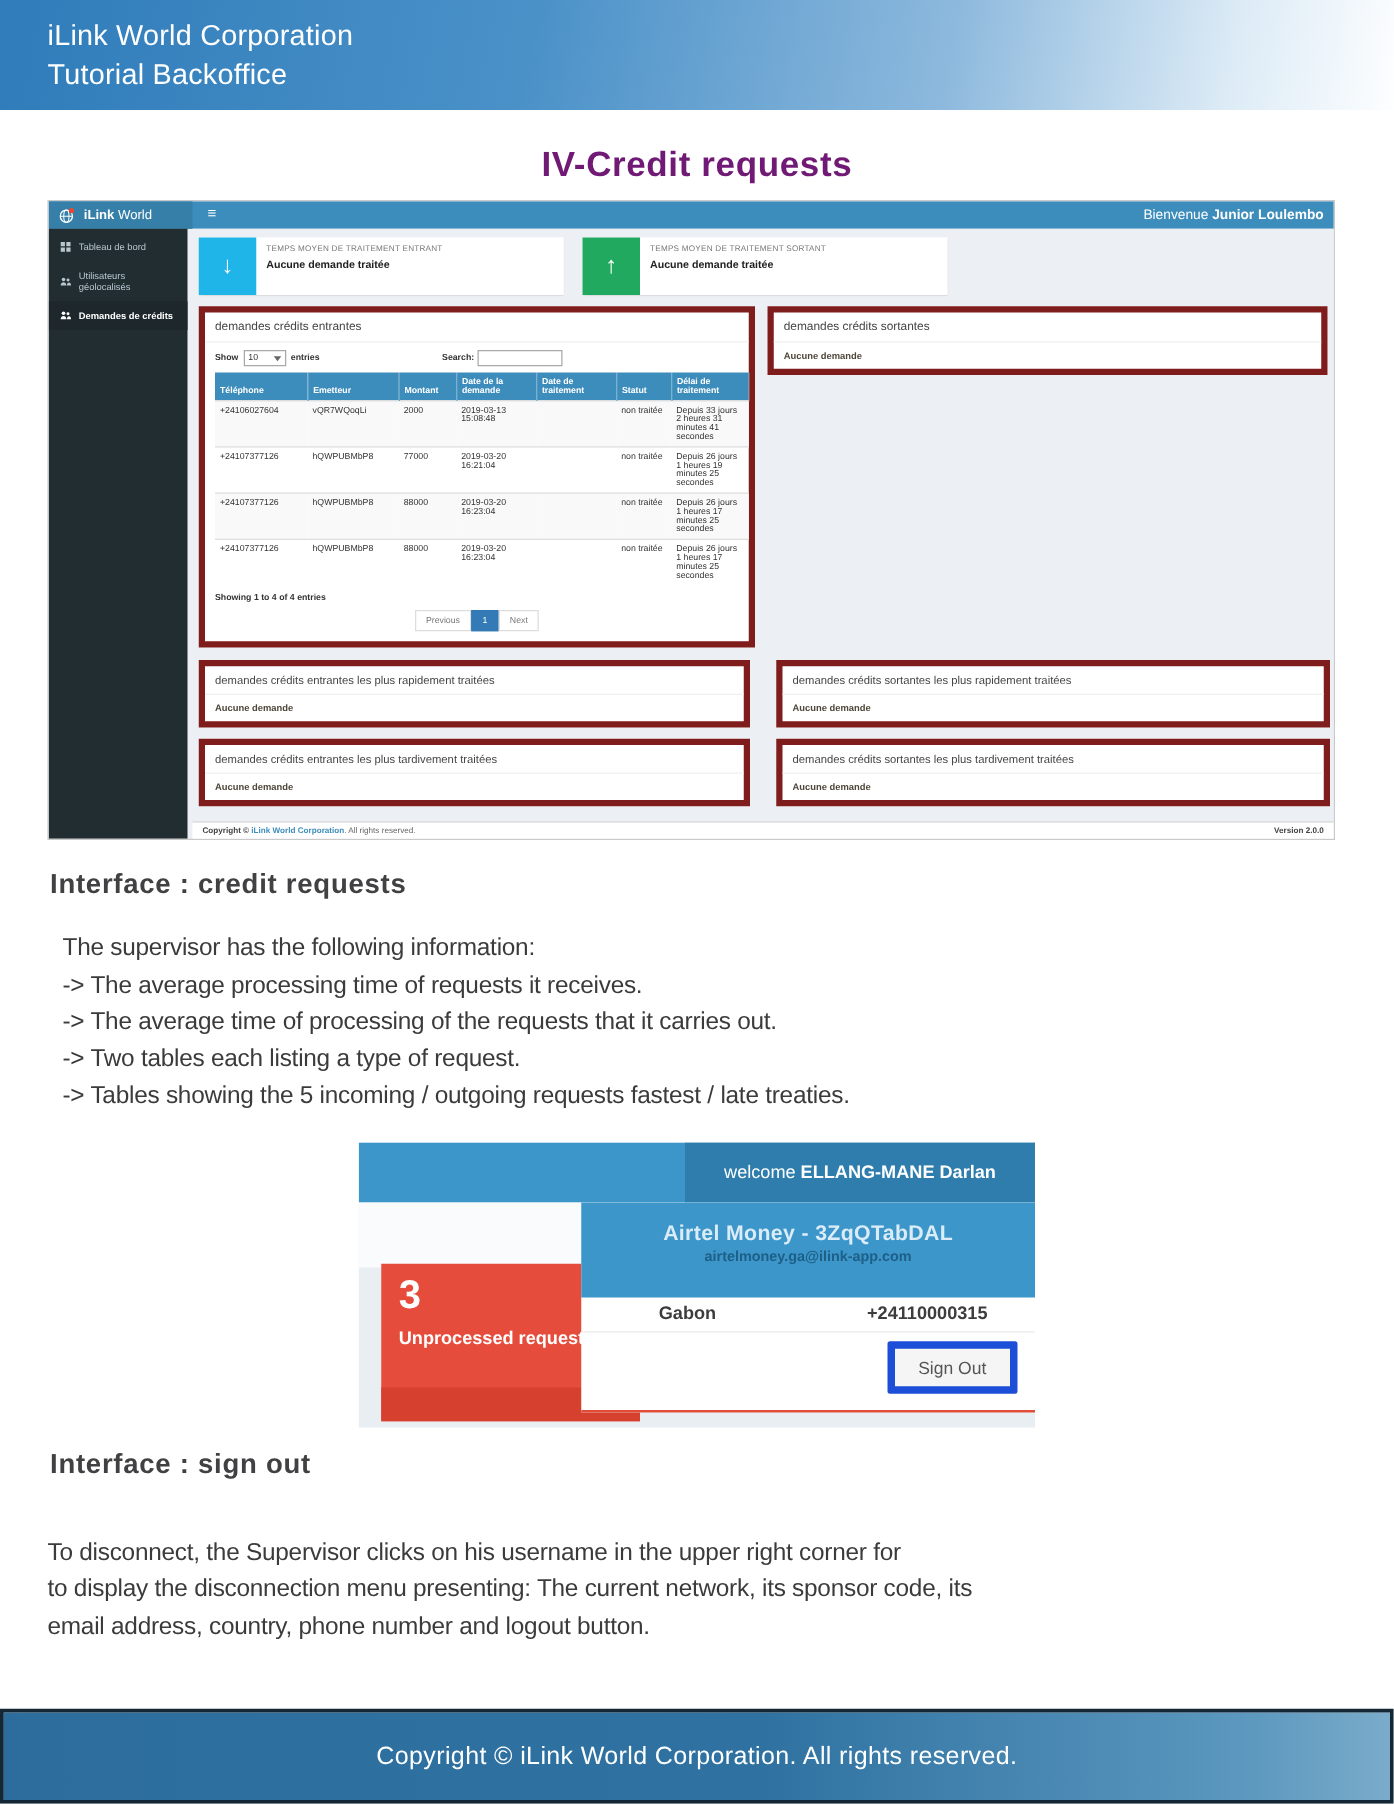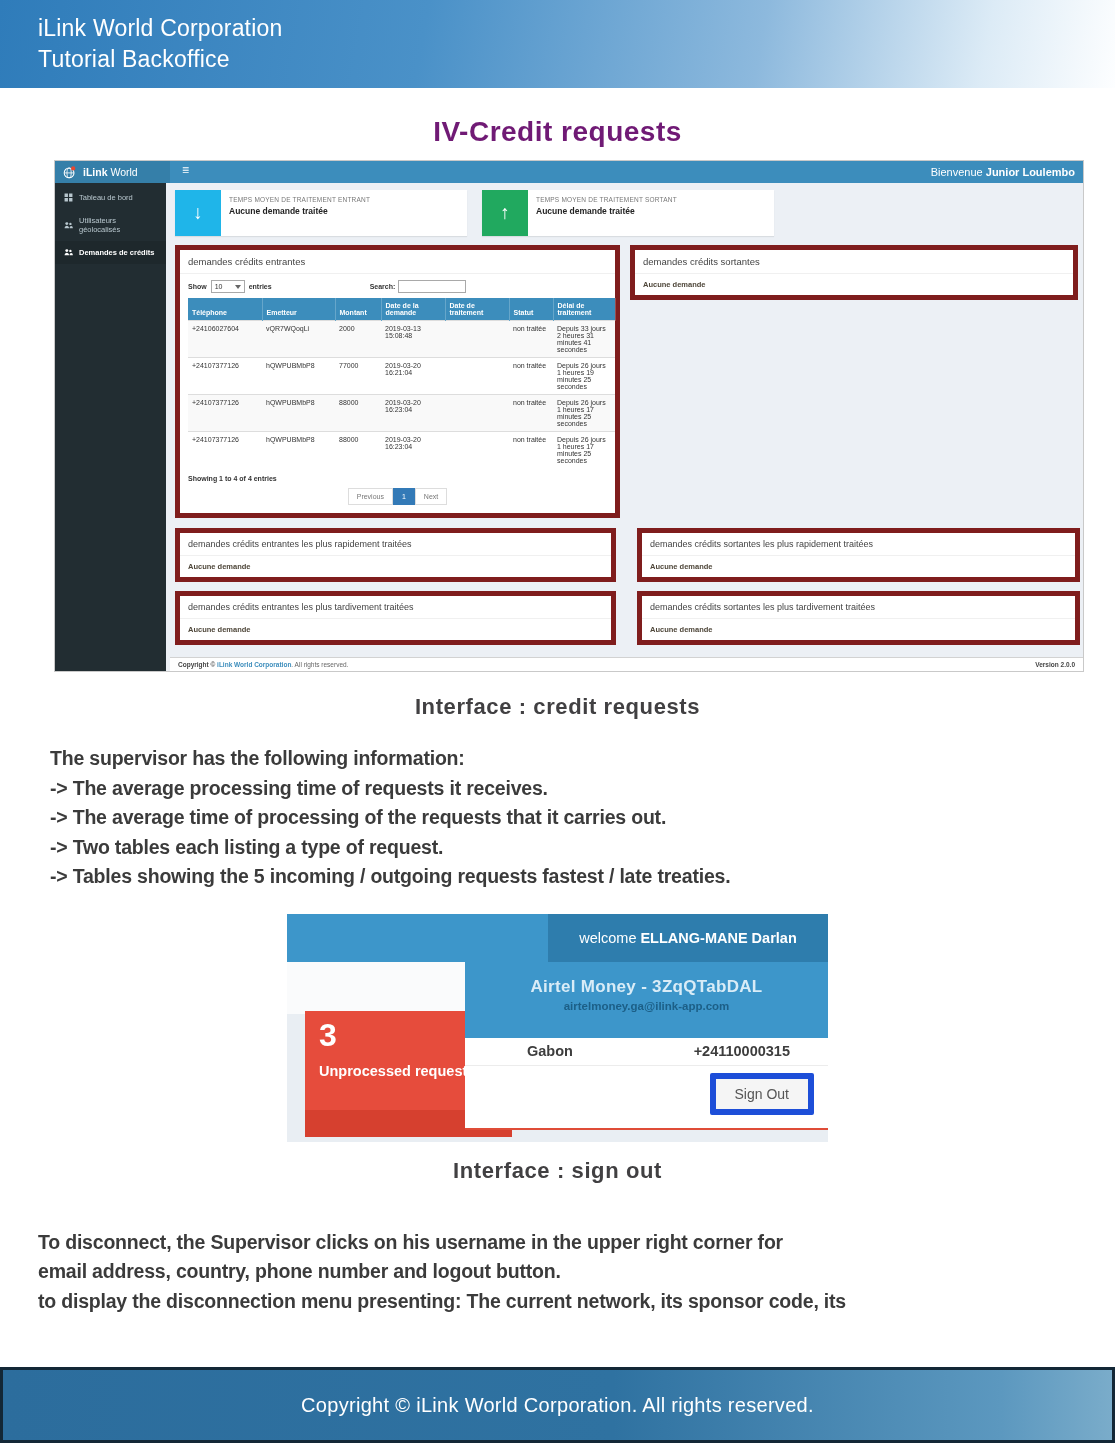--- a/index.html
+++ b/index.html
@@ -7,36 +7,36 @@
   body { width:1115px; height:1443px; font-family:"Liberation Sans", sans-serif; position:relative; overflow:hidden; }
 
   
   .doc-header{
     height:88px;
     background:linear-gradient(100deg,#2f7cba 0%,#4a91c8 38%,#8db9dd 68%,#dcebf6 88%,#fdfeff 100%);
     color:#fff; padding:13px 0 0 38px;
   }
   .doc-header div{ font-size:23px; font-weight:400; line-height:31px; letter-spacing:.2px; }
   .doc-title{ text-align:center; font-size:28px; font-weight:700; color:#701a75; margin:28px 0 12px; letter-spacing:.5px; }
-  .caption{ text-align:center; font-size:22px; font-weight:700; color:#414042; letter-spacing:.6px; }
+  .caption{ text-align:left; font-size:22px; font-weight:700; color:#414042; letter-spacing:.6px;margin-left:40px; }
   .caption1{ margin-top:22px; }
   .caption2{ margin-top:16px; }
-  .body-text{ font-weight:700; font-size:19.5px; color:#3b3b3b; line-height:29.5px; letter-spacing:-0.2px; }
+  .body-text{ font-weight:400; font-size:19.5px; color:#3b3b3b; line-height:29.5px; letter-spacing:-0.2px; }
   .para1{ margin:24px 0 0 50px; }
   .para2{ margin:44px 0 0 38px; }
   .doc-footer{
     position:absolute; left:0; right:0; bottom:0; height:76px;
     background:linear-gradient(to right,#2c6d9d 0%,#2f72a1 55%,#5c98bf 90%,#7aacca 100%);
     border:3px solid #132736;
     display:flex; align-items:center; justify-content:center;
     color:#fff; font-size:20px; font-weight:400; letter-spacing:.3px;
   }
 
   
-  .s1{ position:relative; width:1030px; height:512px; margin-left:54px; border:1px solid #c9c9c9; background:#ecf0f5; overflow:hidden; font-family:"Liberation Sans",sans-serif; }
+  .s1{ position:relative; width:1030px; height:512px; margin-left:38px; border:1px solid #c9c9c9; background:#ecf0f5; overflow:hidden; font-family:"Liberation Sans",sans-serif; }
   .s1-navbar{ position:absolute; top:0; left:0; right:0; height:22px; background:#3c8dbc; }
   .s1-logo{ position:absolute; left:0; top:0; width:115px; height:22px; background:#357fa9; color:#fff; display:flex; align-items:center; padding-left:8px; font-size:10.5px; }
   .s1-logo .globe{ width:13px; height:13px; margin-right:7px; }
   .s1-burger{ position:absolute; left:127px; top:2px; color:#fff; font-size:12px; cursor:pointer; }
   .s1-welcome{ position:absolute; right:8px; top:5px; color:#fff; font-size:11px; }
   .s1-welcome b{ font-weight:700; }
   .s1-sidebar{ position:absolute; left:0; top:22px; bottom:0; width:111px; background:#222d32; padding-top:3px; }
   .s1-item{ display:flex; align-items:center; padding:7px 9px; font-size:7.5px; color:#b8c7ce; cursor:pointer; }
   .s1-item svg{ width:9px; height:9px; margin-right:6px; flex:0 0 auto; fill:currentColor; }
   .s1-item.active{ color:#fff; background:#1e282c; font-weight:700; }
@@ -318,21 +318,21 @@
       <div class="s2-dd-foot">
         <span class="s2-signout">Sign Out</span>
       </div>
     </div>
   </div>
 
   <div class="caption caption2">Interface : sign out</div>
 
   <div class="para2 body-text">
     <div>To disconnect, the Supervisor clicks on his username in the upper right corner for</div>
+    <div>to display the disconnection menu presenting: The current network, its sponsor code, its</div>
     <div>email address, country, phone number and logout button.</div>
-    <div>to display the disconnection menu presenting: The current network, its sponsor code, its</div>
   </div>
 
   <footer class="doc-footer">
     <span>Copyright © iLink World Corporation. All rights reserved.</span>
   </footer>
 
 </div>
 
 </body></html>

